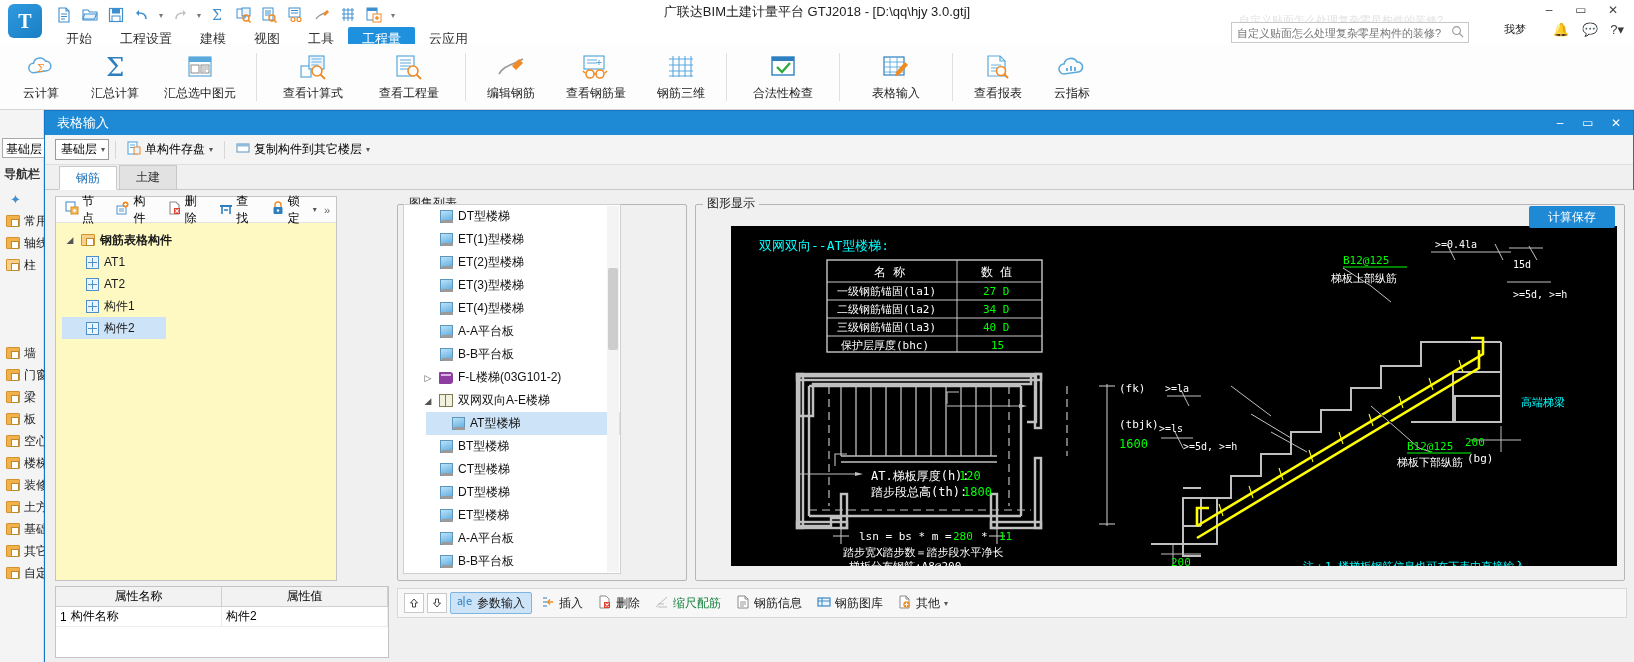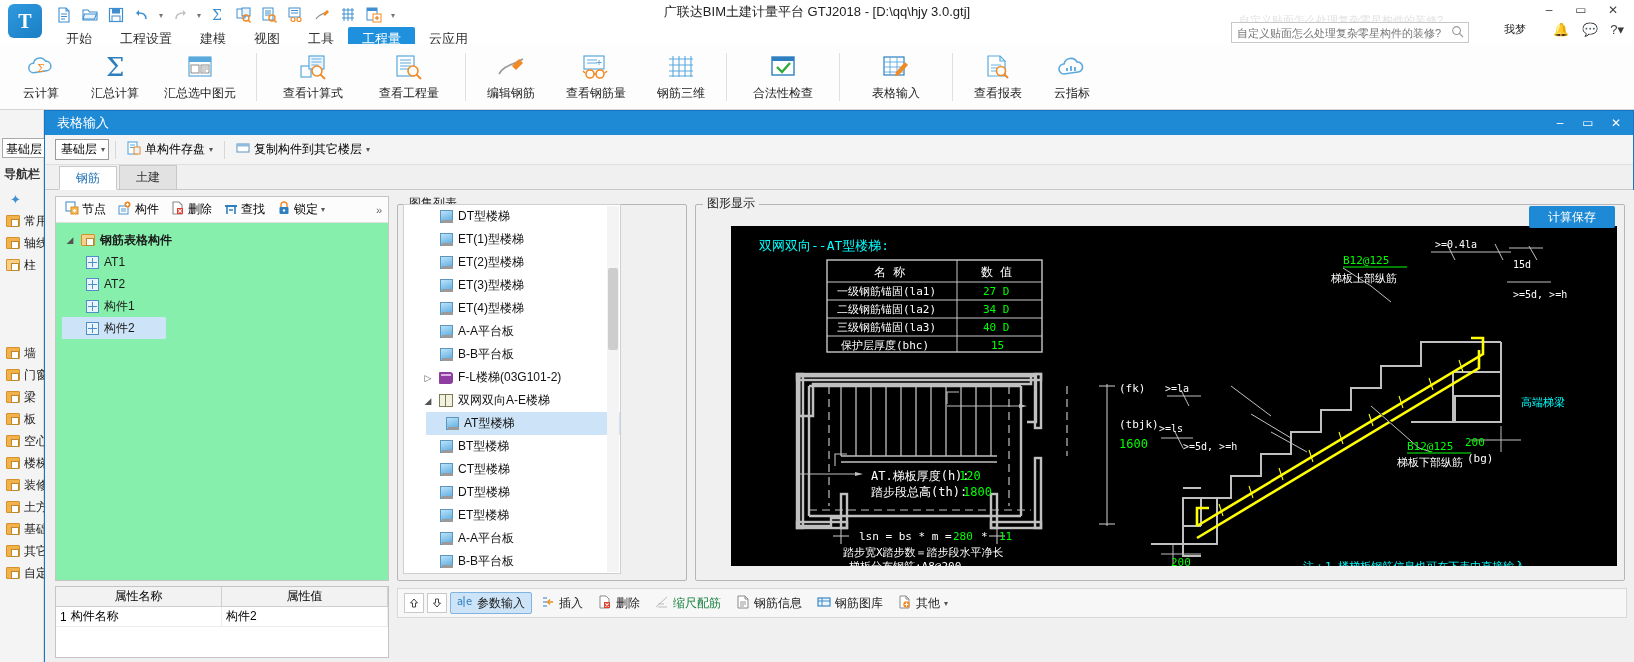--- a/index.html
+++ b/index.html
@@ -137,21 +137,21 @@
     height: 24px; min-width: 56px; padding: 0 16px; font-size: 12px; color: #1a6fb5;
     display: flex; align-items: center; justify-content: center; cursor: pointer;
     border: 1px solid #c8c8c8; border-bottom: none; background: #e2e2e2; color: #333;
     margin-right: 2px;
   }
   .ftab.active { background: #fff; color: #1a6fb5; border-bottom: 1px solid #fff; margin-bottom: -1px; }
 
   
   .panels { position: absolute; left: 0; top: 79px; width: 1590px; height: 473px; background: #f0f0f0; }
 
-  .panel-left { position: absolute; left: 10px; top: 6px; width: 334px; height: 385px; background: #86efac; border: 1px solid #c4c4c4; }
+  .panel-left { position: absolute; left: 10px; top: 6px; width: 282px; height: 385px; background: #fef9c3; border: 1px solid #c4c4c4; }
   .tree-toolbar {
     height: 26px; border-bottom: 1px solid #e2e2e2; display: flex; align-items: center;
     padding-left: 4px; gap: 2px; background: #fcfcfc;
   }
   .ttbtn { display: flex; align-items: center; gap: 3px; padding: 0 5px; height: 22px; font-size: 12px; cursor: pointer; border-radius: 2px; }
   .chev2 { margin-left: auto; margin-right: 6px; color: #666; font-size: 11px; cursor: pointer; }
 
   .treebody { padding: 6px 0 0 6px; }
   .trow { display: flex; align-items: center; gap: 5px; height: 22px; font-size: 12px; color: #1a1a1a; cursor: pointer; padding-left: 2px; }
   .trow.sel { background: #cde3f7; }
@@ -747,21 +747,21 @@
           <div class="arow ind1">
             <span class="tw">▷</span>
             <span class="bookicon"></span>
             <span>F-L楼梯(03G101-2)</span>
           </div>
           <div class="arow ind1">
             <span class="tw">◢</span>
             <span class="book2"></span>
             <span>双网双向A-E楼梯</span>
           </div>
-          <div class="arow ind2 sel" style="width:200px;margin-left:22px;padding-left:20px;">
+          <div class="arow ind2 sel" style="width:200px;margin-left:22px;padding-left:26px;">
             <span class="pageicon"></span>
             <span>AT型楼梯</span>
           </div>
           <div class="arow ind2">
             <span class="pageicon"></span>
             <span>BT型楼梯</span>
           </div>
           <div class="arow ind2">
             <span class="pageicon"></span>
             <span>CT型楼梯</span>

